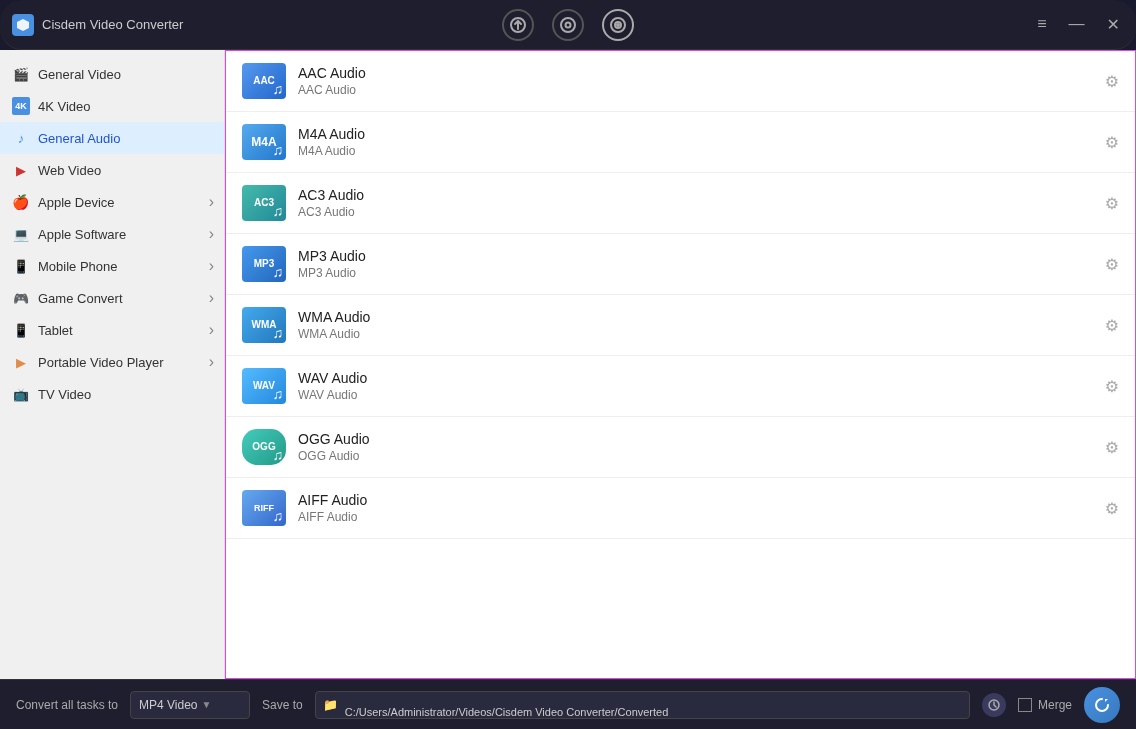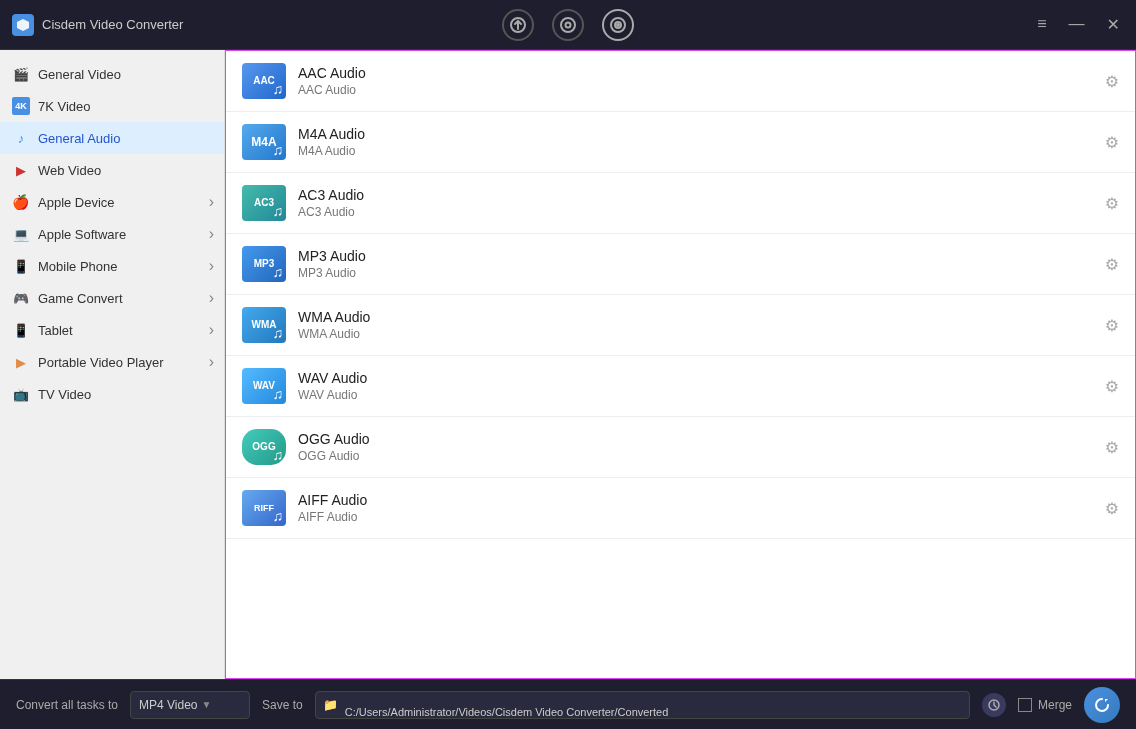--- a/index.html
+++ b/index.html
@@ -14,20 +14,21 @@
 
     
     .title-bar {
       background: #1e1e2e;
       height: 50px;
       display: flex;
       align-items: center;
       padding: 9px 12px;
       position: relative;
       border-bottom: 1px solid #333;
+      border-radius: 22px;
     }
     .title-bar-logo {
       width: 22px;
       height: 22px;
       background: #4a90e2;
       border-radius: 4px;
       display: flex;
       align-items: center;
       justify-content: center;
       margin-right: 8px;
@@ -526,21 +527,21 @@
 
   <div class="dropdown-overlay">
 
     <div class="sidebar">
       <div class="sidebar-item">
         <div class="sidebar-icon blue">🎬</div>
         <span>General Video</span>
       </div>
       <div class="sidebar-item">
         <div class="sidebar-icon blue" style="font-size:9px;font-weight:bold;background:#4a90e2;color:white;border-radius:2px;padding:1px 2px;">4K</div>
-        <span>7K Video</span>
+        <span>4K Video</span>
       </div>
       <div class="sidebar-item active">
         <div class="sidebar-icon blue">♪</div>
         <span>General Audio</span>
       </div>
       <div class="sidebar-item">
         <div class="sidebar-icon red">▶</div>
         <span>Web Video</span>
       </div>
       <div class="sidebar-item has-arrow">

